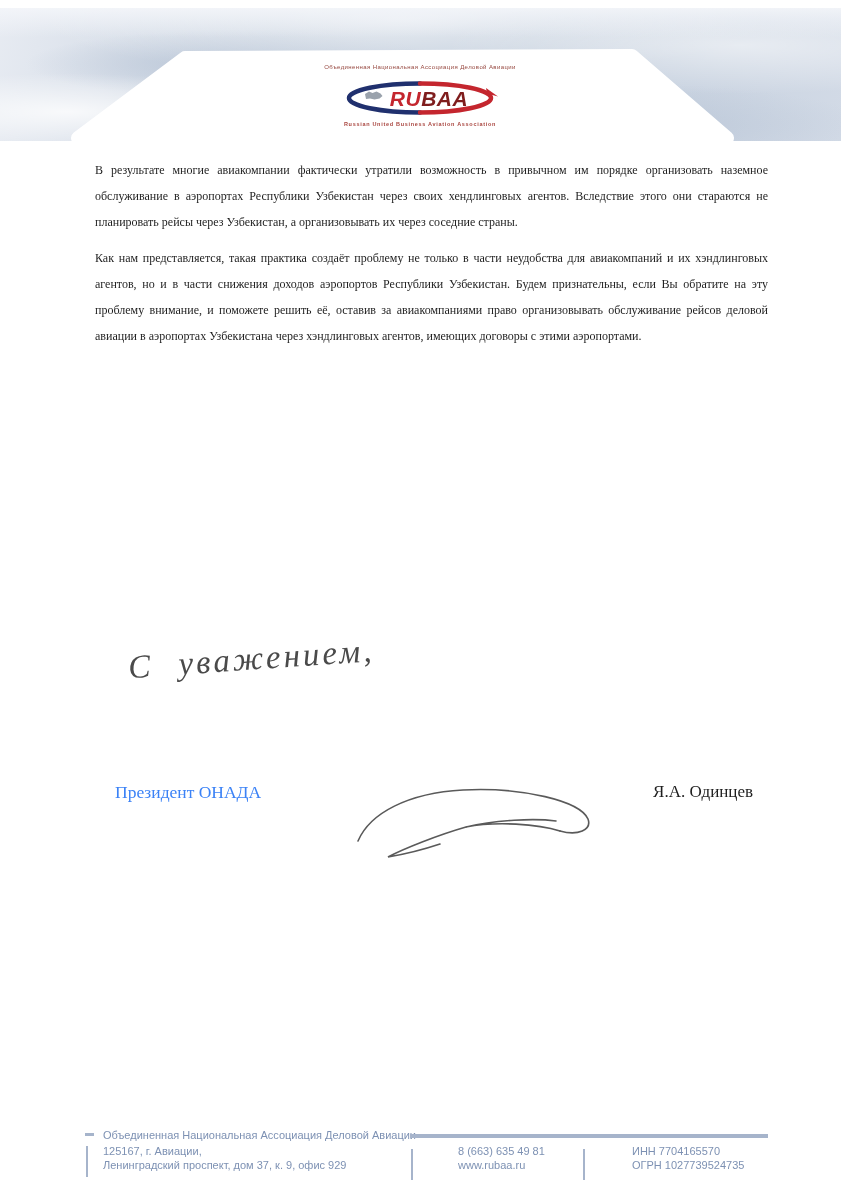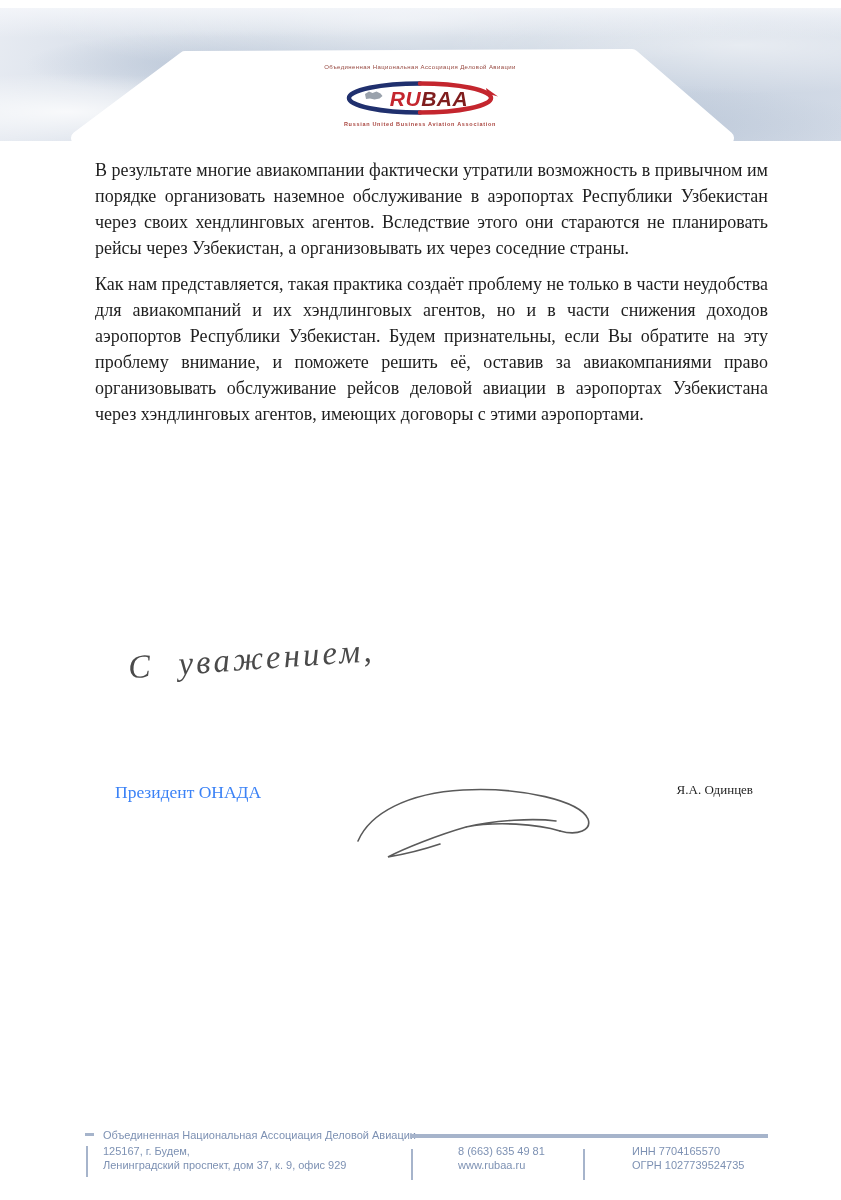--- a/index.html
+++ b/index.html
@@ -38,37 +38,37 @@
   .logo-text .red{color:#c4262e;}
   .logo-text .navy{color:#7f1d1d;}
   .lh-en{
     position:absolute;left:270px;top:121px;width:300px;text-align:center;
     font-family:"Liberation Sans", sans-serif;font-size:5.5px;letter-spacing:.7px;
     color:#a9453f;font-weight:bold;
   }
   
   .body-text{
     position:absolute;left:95px;top:157px;width:673px;
-    font-size:18px;line-height:26px;color:#1e1e1e;text-align:justify;
+    font-size:12px;line-height:26px;color:#1e1e1e;text-align:justify;
   }
   .body-text p{margin:0 0 10px 0;}
   
   .salutation{
     position:absolute;left:128px;top:638px;width:320px;
     font-family:"Liberation Serif", serif;font-style:italic;
     font-size:33px;color:#4a4a4a;letter-spacing:3px;word-spacing:14px;
     transform:rotate(-4deg);
   }
   .signer-title{
     position:absolute;left:115px;top:782px;
     font-size:17.5px;color:#3b82f6;
   }
   .signer-name{
     position:absolute;right:88px;top:782px;
-    font-size:13px;color:#1e1e1e;
+    font-size:17px;color:#1e1e1e;
   }
   .signature{position:absolute;left:348px;top:783px;width:258px;height:88px;}
   
   .footer-text{
     position:absolute;font-family:"Liberation Sans", sans-serif;
     font-size:11px;line-height:14px;color:#7d91b3;
   }
   .f-dash{position:absolute;left:85px;top:1133px;width:9px;height:3px;background:#a6b4cb;}
   .f-vline{position:absolute;width:2px;background:#a6b4cb;}
   .f-bar{position:absolute;left:410px;top:1134px;width:358px;height:4px;background:#a6b4cb;}
@@ -114,21 +114,21 @@
       <path d="M 10 58 C 22 30, 60 10, 115 7 C 175 4, 232 18, 240 36 C 244 47, 230 53, 212 48"></path>
       <path d="M 212 48 C 190 41, 148 38, 118 44 C 148 37, 186 35, 208 38"></path>
       <path d="M 118 44 C 90 52, 55 66, 40 74 C 58 71, 80 65, 92 61"></path>
     </g>
   </svg>
 
   <div class="f-dash"></div>
   <div class="footer-text" style="left:103px;top:1128px;">Объединенная Национальная Ассоциация Деловой Авиации</div>
 
   <div class="f-vline" style="left:86px;top:1146px;height:31px;"></div>
-  <div class="footer-text" style="left:103px;top:1144px;">125167, г. Будем,</div>
+  <div class="footer-text" style="left:103px;top:1144px;">125167, г. Авиации,</div>
   <div class="footer-text" style="left:103px;top:1158px;">Ленинградский проспект, дом 37, к. 9, офис 929</div>
 
   <div class="f-bar"></div>
   <div class="f-vline" style="left:411px;top:1149px;height:31px;"></div>
   <div class="footer-text" style="left:458px;top:1144px;">8 (663) 635 49 81</div>
   <div class="footer-text" style="left:458px;top:1158px;">www.rubaa.ru</div>
 
   <div class="f-vline" style="left:583px;top:1149px;height:31px;"></div>
   <div class="footer-text" style="left:632px;top:1144px;">ИНН 7704165570</div>
   <div class="footer-text" style="left:632px;top:1158px;">ОГРН 1027739524735</div>

